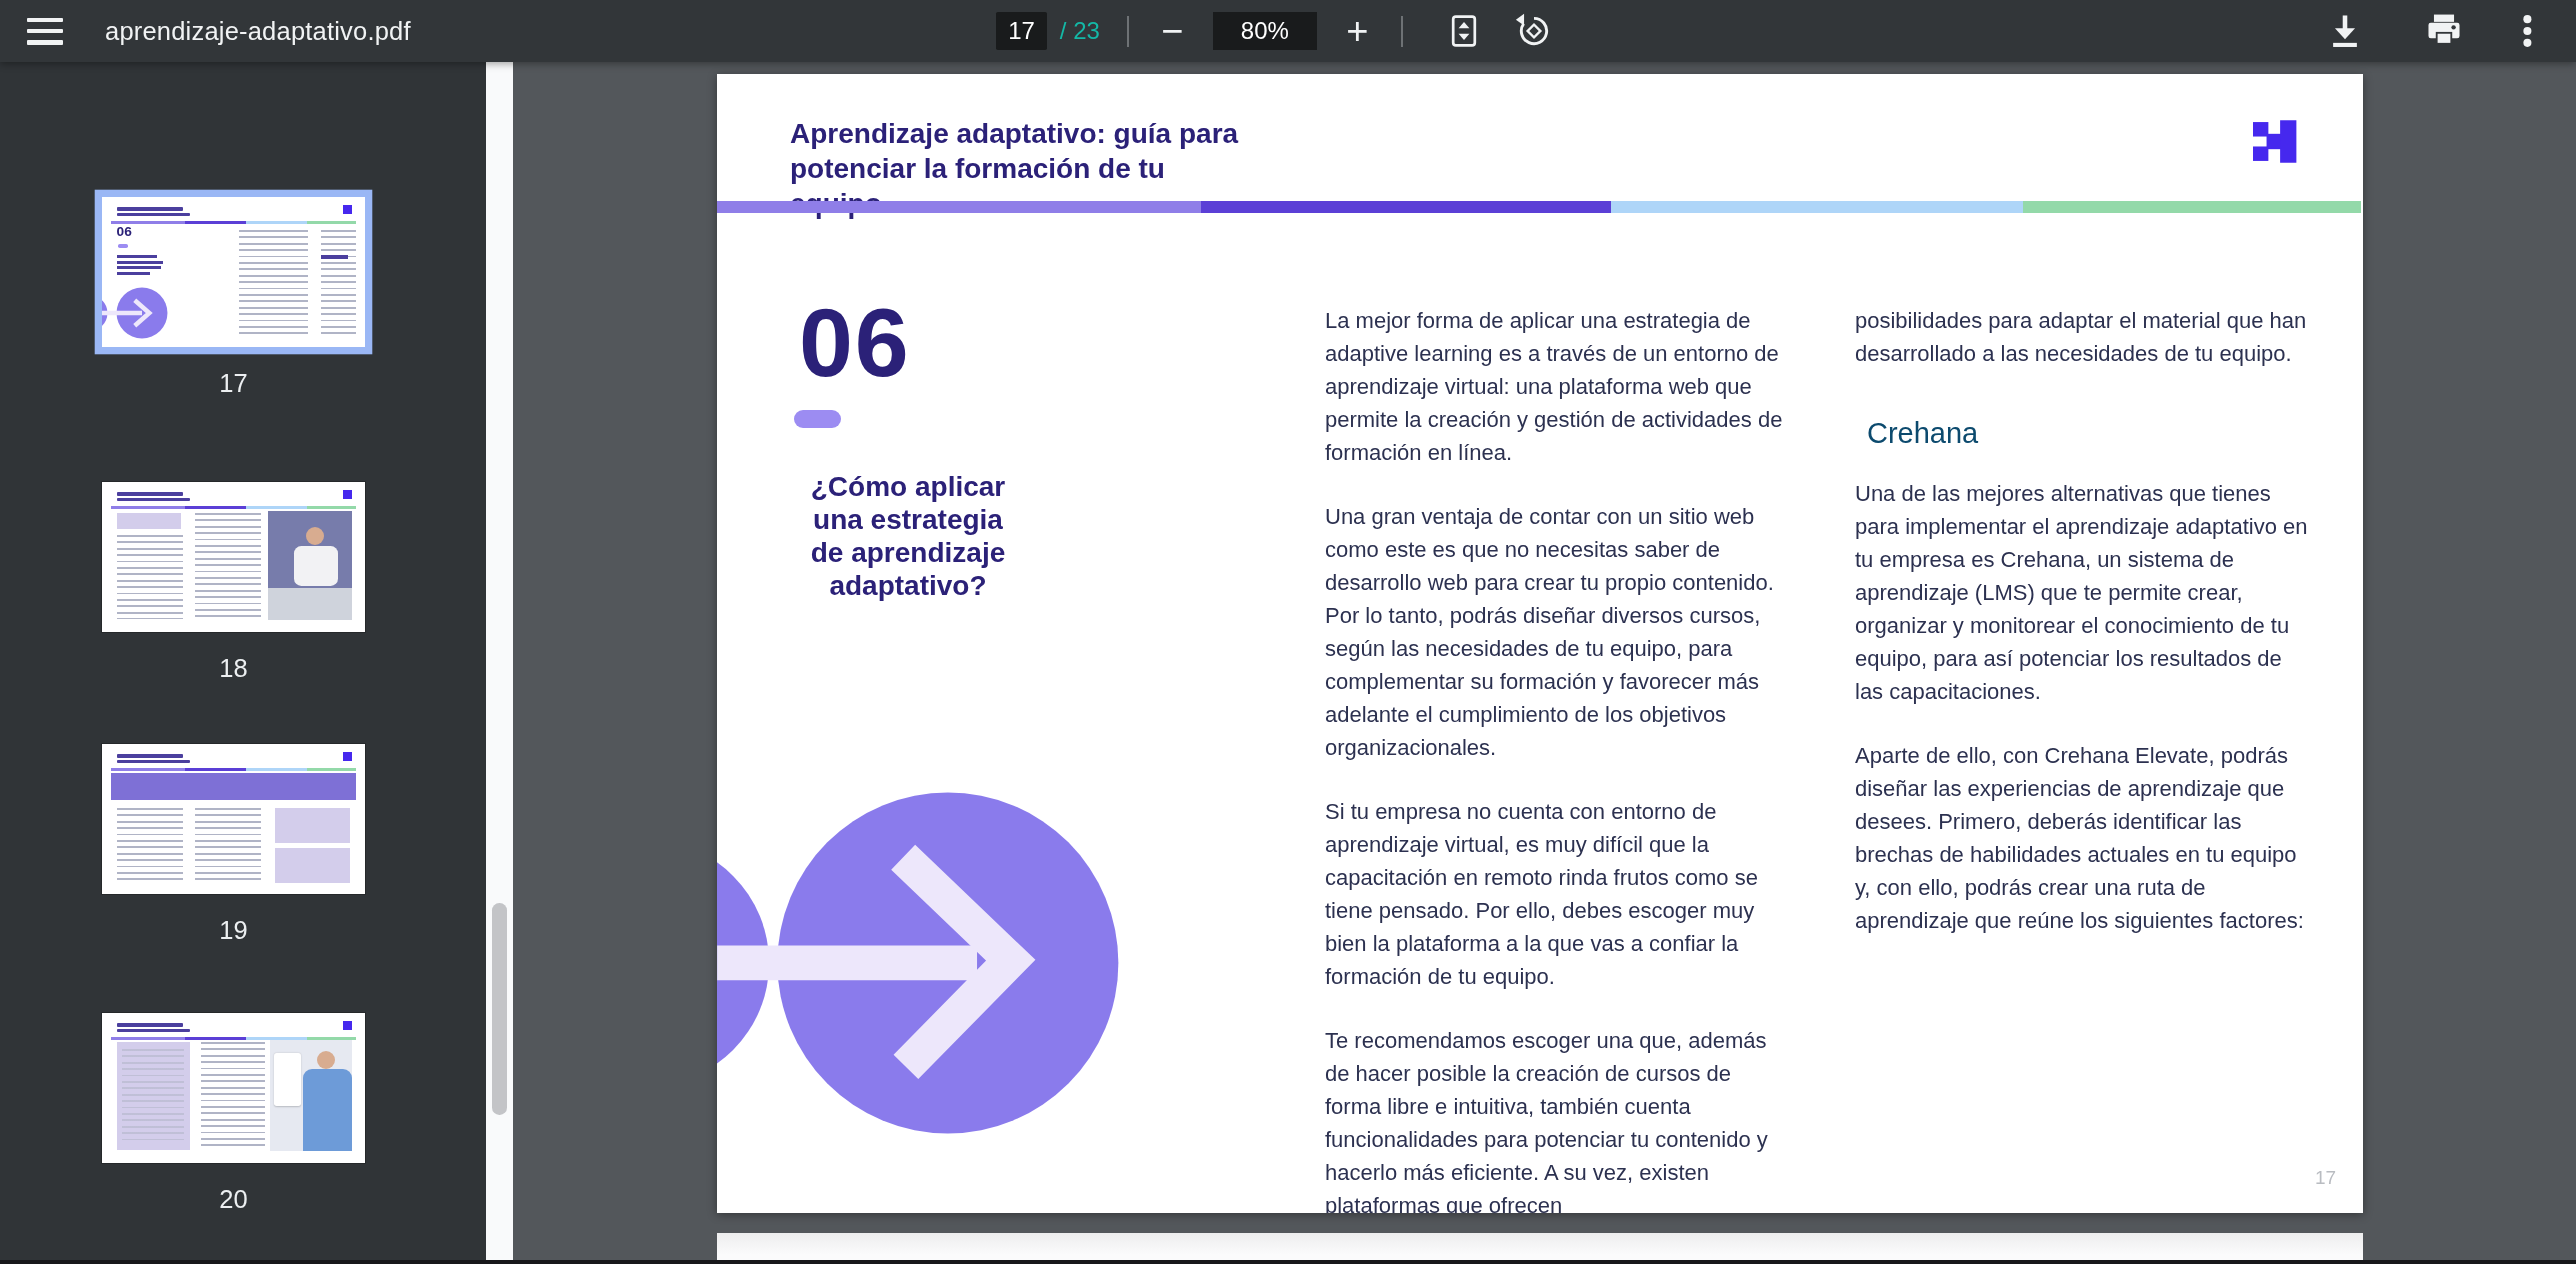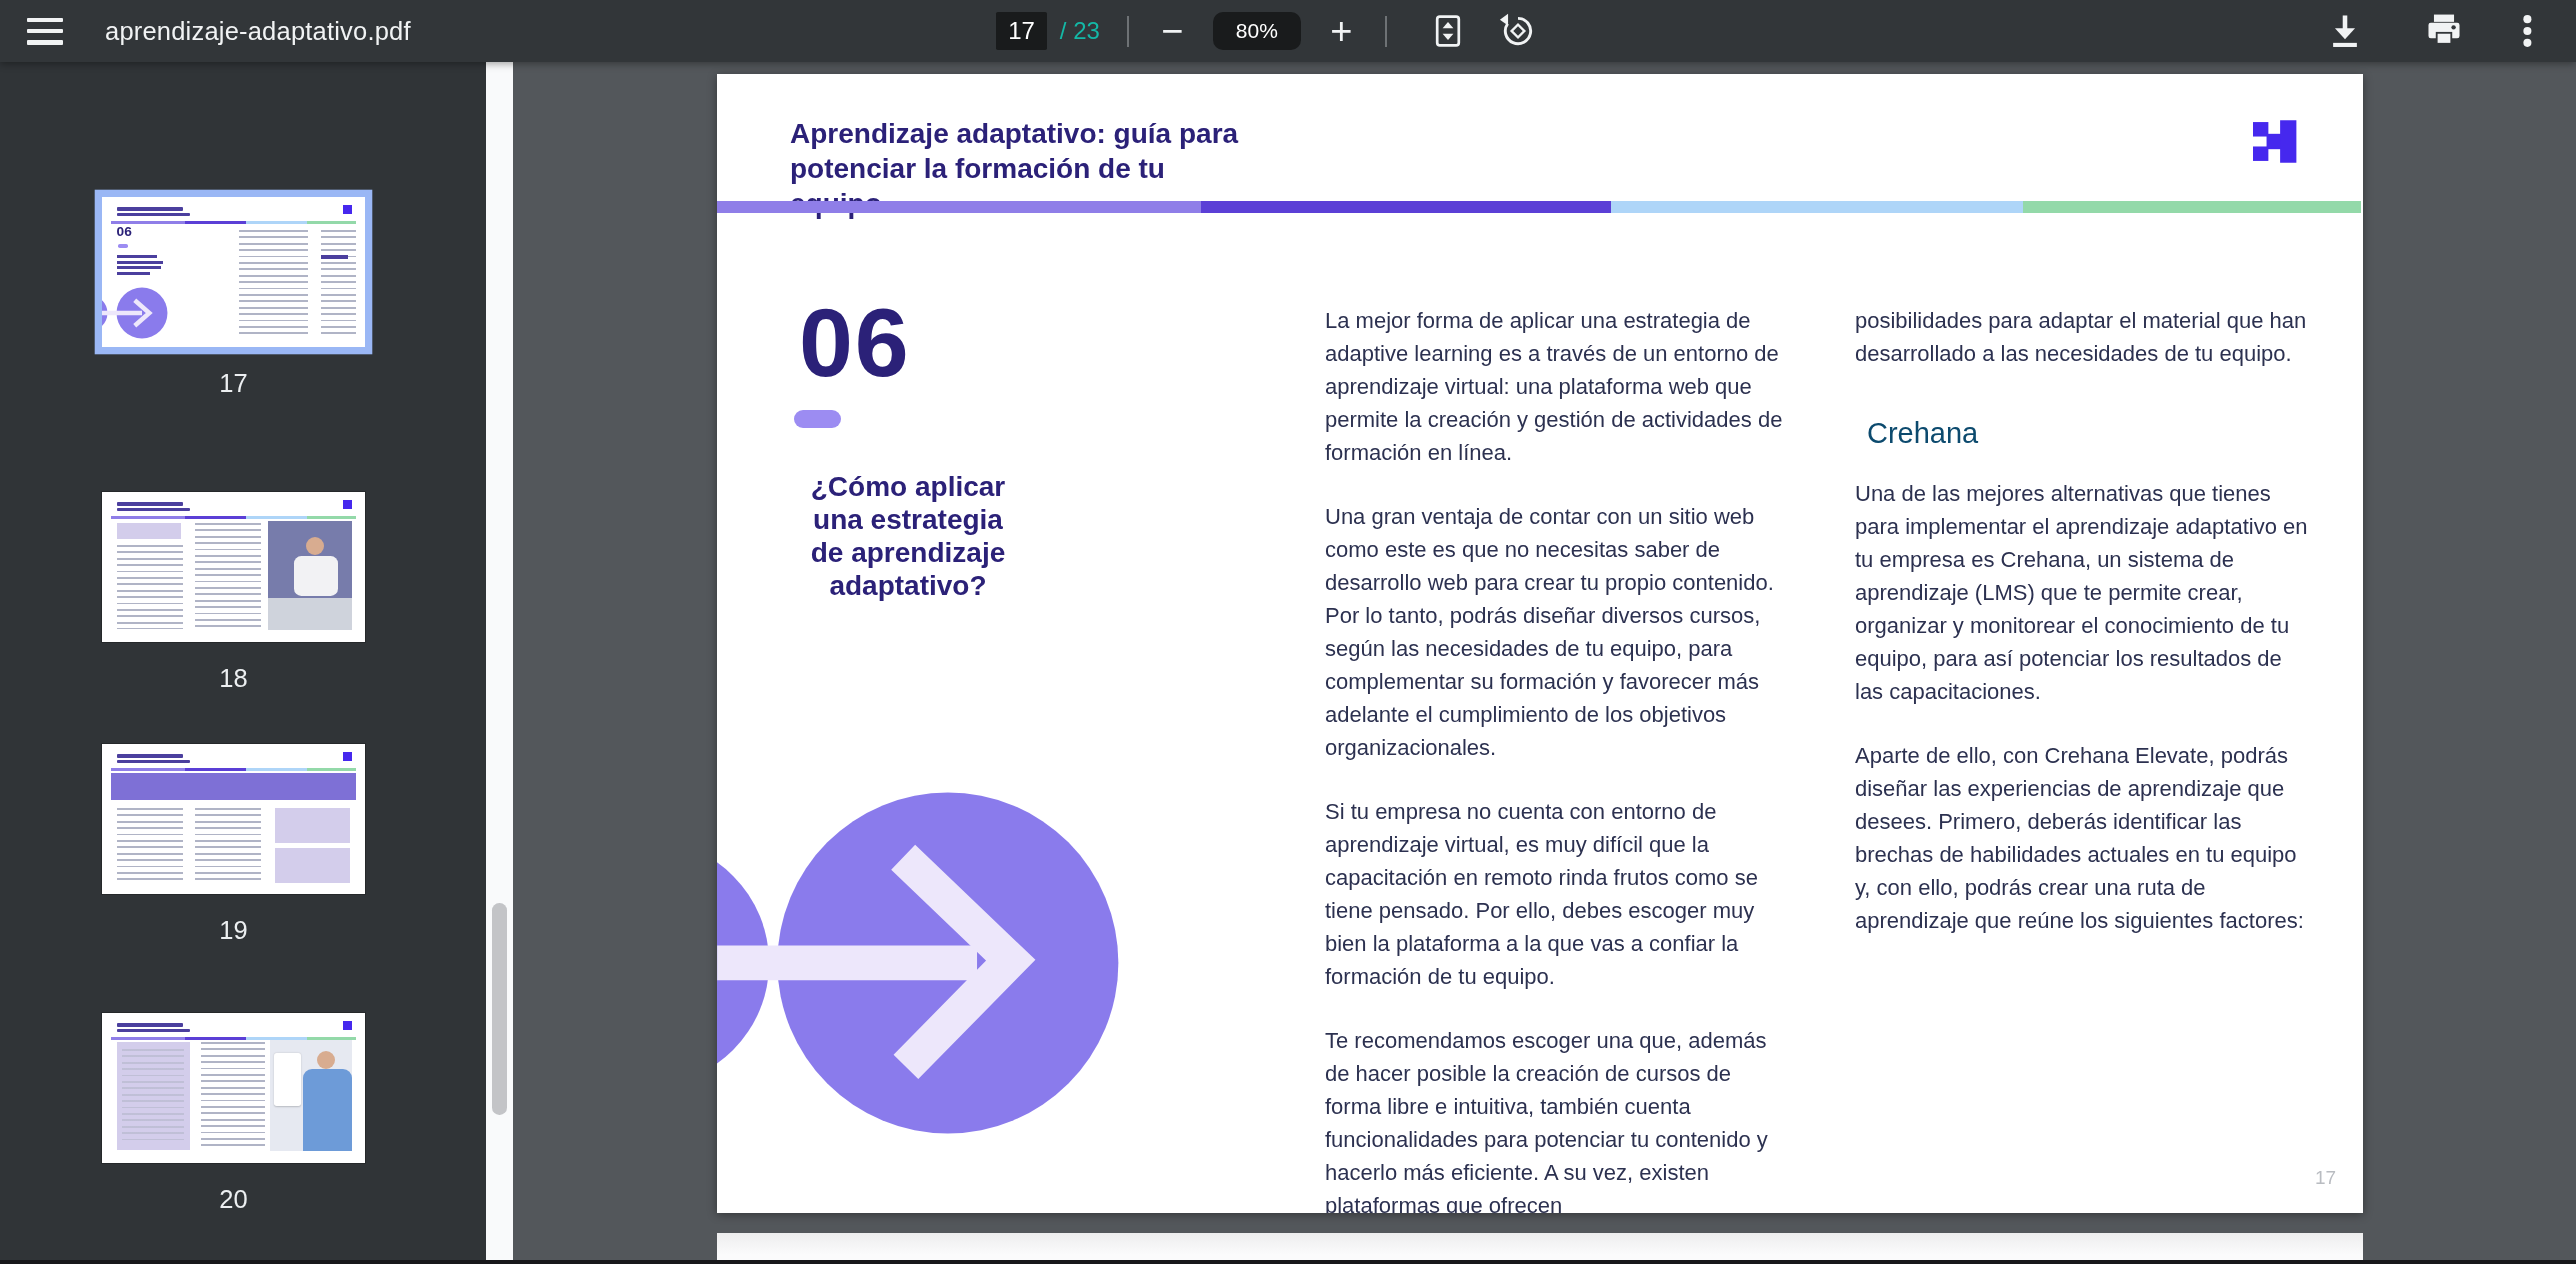--- a/index.html
+++ b/index.html
@@ -15,21 +15,21 @@
   }
   .menu-btn{margin-left:27px;width:36px;height:27px;display:flex;flex-direction:column;justify-content:space-between;cursor:pointer;}
   .menu-btn i{display:block;height:4.6px;background:#f1f3f4;border-radius:0.9px;}
   .doc-title{color:#f1f3f4;font-size:25.5px;margin-left:42px;letter-spacing:0.2px;}
   .center-controls{position:absolute;left:996px;top:0;height:62px;display:flex;align-items:center;gap:0;}
   .page-box{width:51px;height:38px;background:#191b1c;border:none;border-radius:1.8px;color:#fff;
     font-size:24px;text-align:center;font-family:"Liberation Sans",sans-serif;padding:0;}
   .page-total{color:#14b8a6;font-size:24px;margin-left:12.8px;text-align:right;}
   .tb-divider{width:1.8px;height:31px;background:#6e7275;margin:0 27px;}
   .zoom-btn{color:#f1f3f4;font-size:38px;line-height:38px;background:none;border:none;padding:0 5.5px;cursor:pointer;font-family:"Liberation Sans",sans-serif;}
-  .zoom-box{width:88px;height:38px;background:#191b1c;border-radius:10px;color:#fff;font-size:21px;
+  .zoom-box{width:104px;height:38px;background:#191b1c;border-radius:0;color:#fff;font-size:24px;
     display:flex;align-items:center;justify-content:center;margin:0 24px;}
   .tb-icon{background:none;border:none;padding:0;margin:0 16.4px;cursor:pointer;display:flex;align-items:center;}
   .right-controls{position:absolute;right:25.5px;top:0;height:62px;display:flex;align-items:center;gap:24px;}
   
   .sidebar{position:absolute;top:62px;left:0;width:486px;height:1202px;background:#303437;overflow:hidden;}
   .thumb{position:absolute;left:102px;width:263px;cursor:pointer;}
   .mini{width:263px;height:150px;background:#ffffff;position:relative;overflow:hidden;box-shadow:0 0 0 0.9px rgba(0,0,0,.25);}
   .thumb.selected .mini{box-shadow:0 0 0 7.3px #9ab7f5;}
   .thumb-label{color:#eceff1;font-size:25.5px;text-align:center;margin-top:22px;}
   
@@ -168,21 +168,21 @@
         <line x1="0" y1="37" x2="44" y2="37" stroke="#ede7fb" stroke-width="5"></line>
         <polyline points="36,23 52,37 36,51" fill="none" stroke="#ede7fb" stroke-width="5"></polyline>
       </svg>
       <div class="m-col" style="left:137px;top:33px;width:69px;height:106px"></div>
       <div class="m-col" style="left:219px;top:33px;width:35px;height:106px"></div>
       <div class="m-crehana" style="left:219px"></div>
     </div>
     <div class="thumb-label">17</div>
   </div>
 
-  <div class="thumb" style="top:430px">
+  <div class="thumb" style="top:420px">
     <div class="mini">
       <div class="m-hl" style="top:10px;width:66px"></div>
       <div class="m-hl" style="top:15.5px;width:73px"></div>
       <div class="m-logo"></div>
       <div class="m-bar">
           <i class="s1"></i>
           <i class="s2"></i>
           <i class="s3"></i>
           <i class="s4"></i>
         </div>

